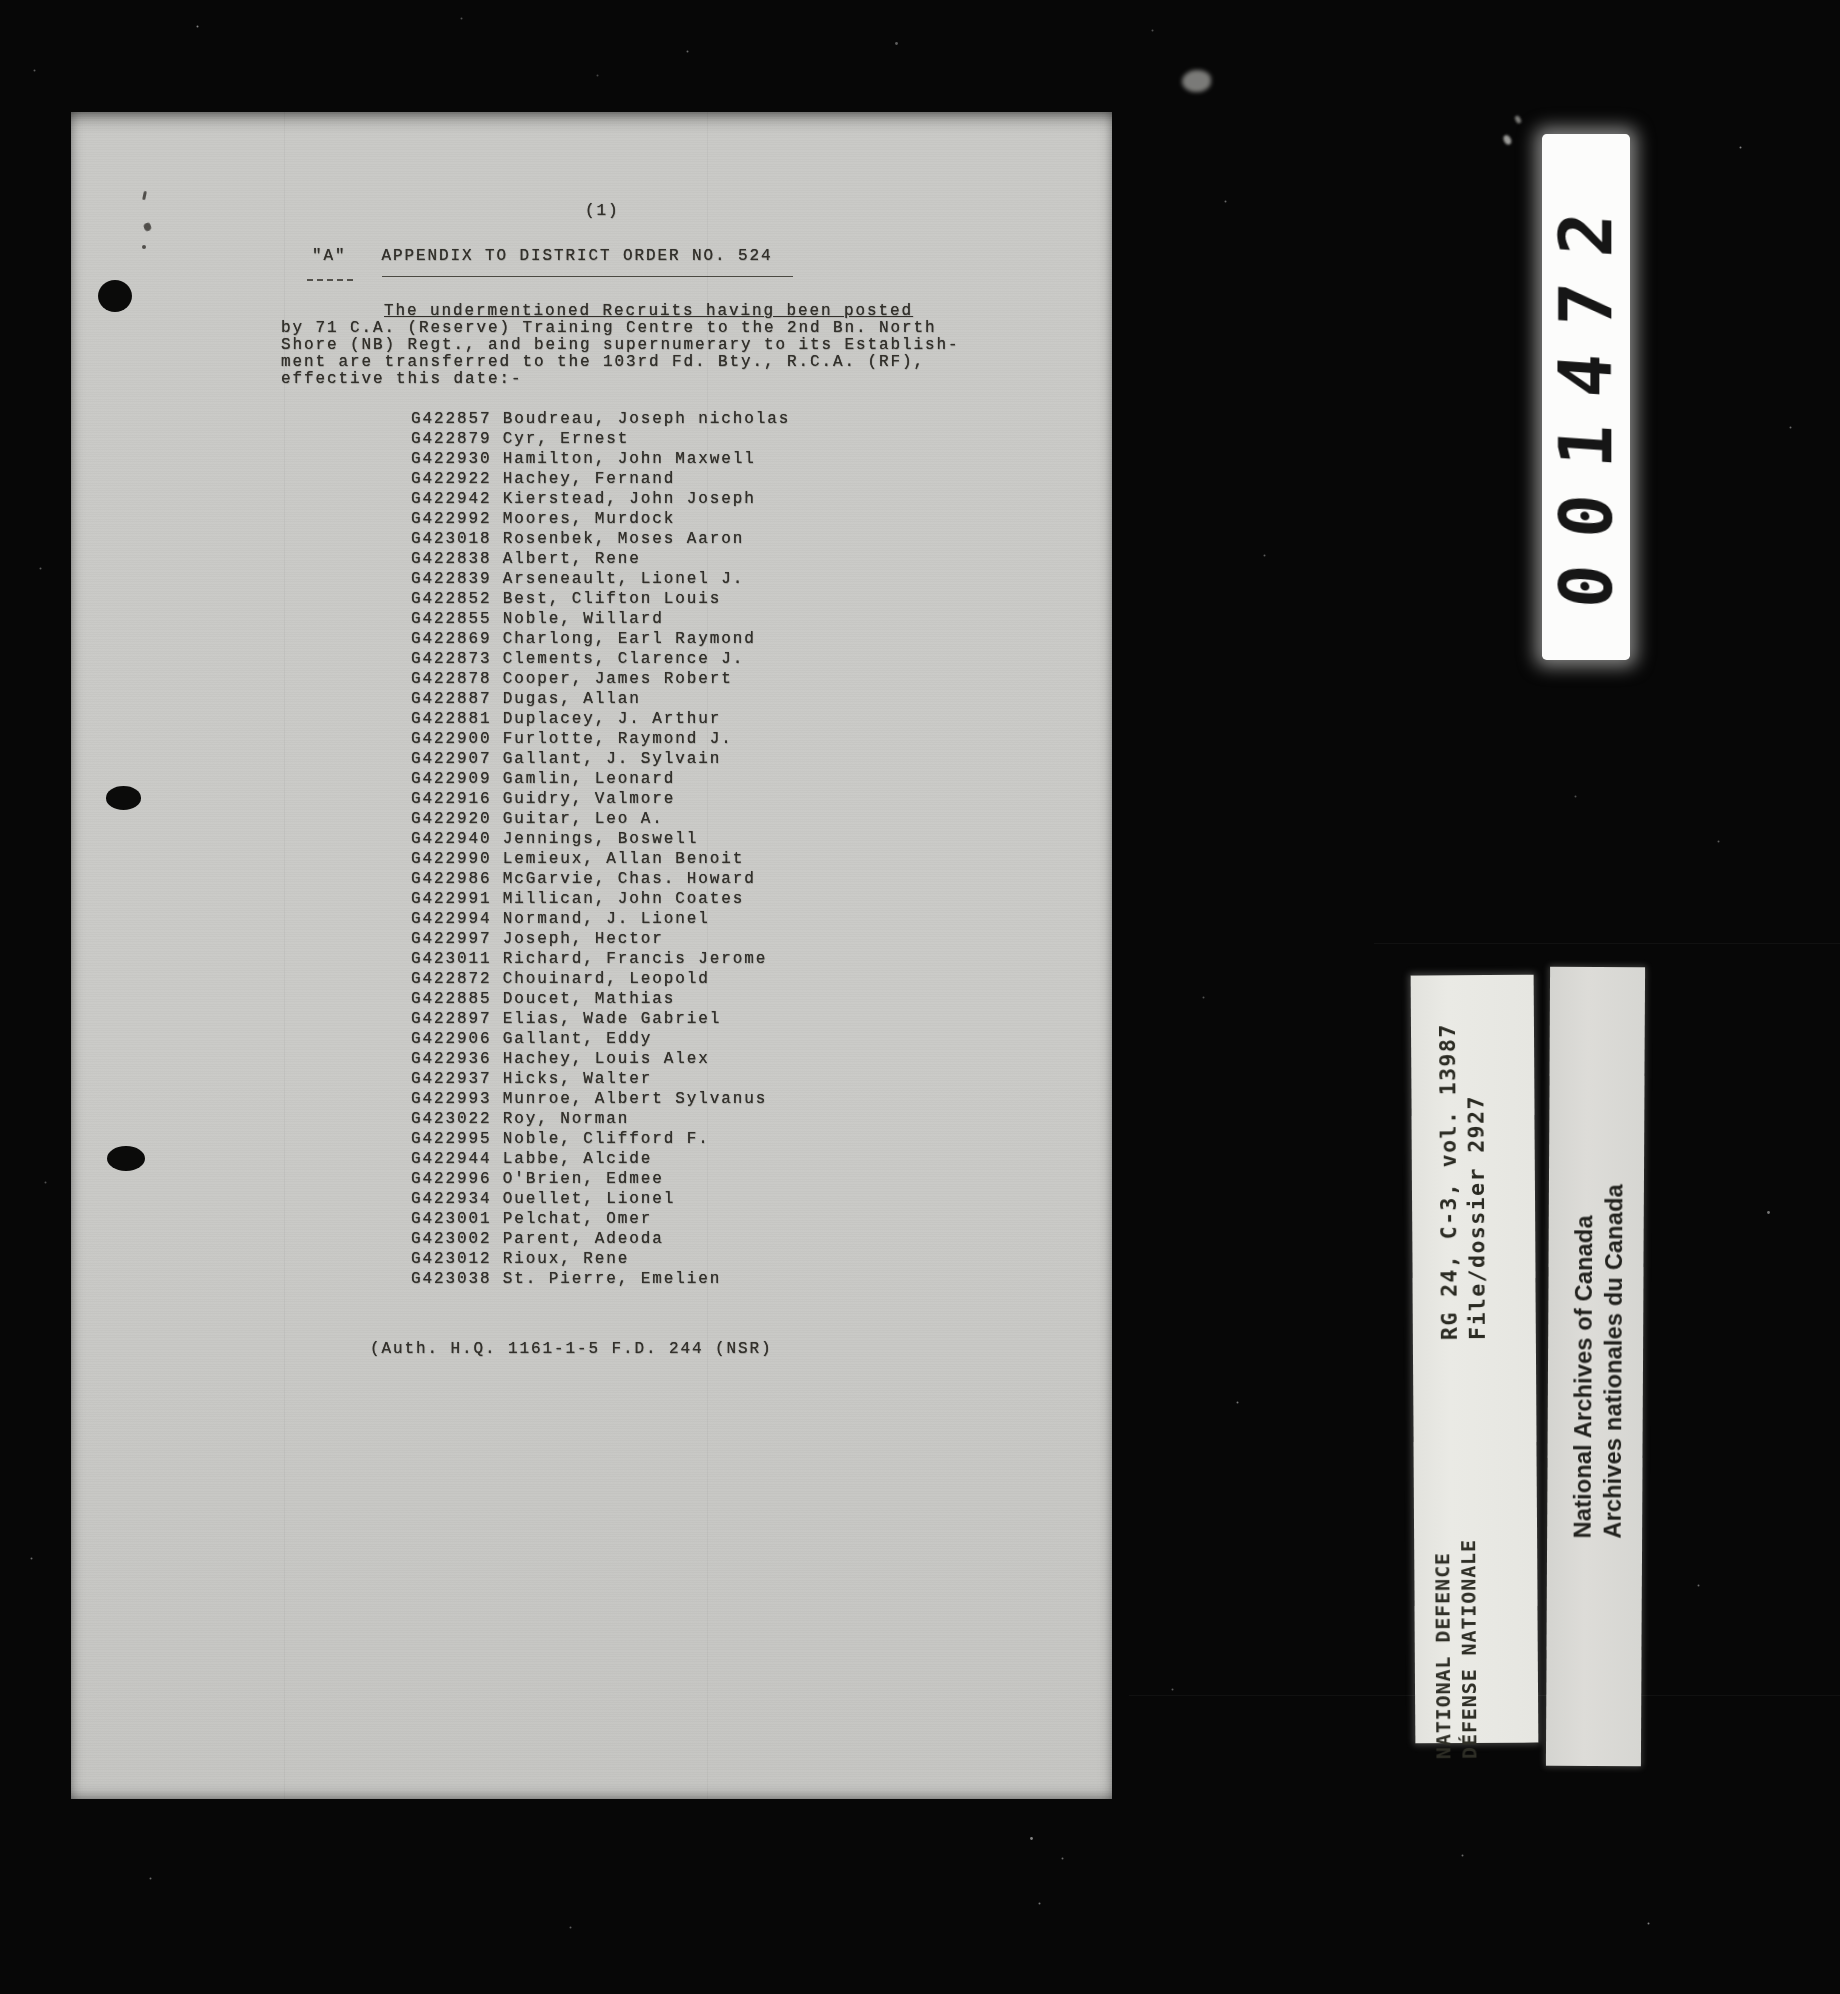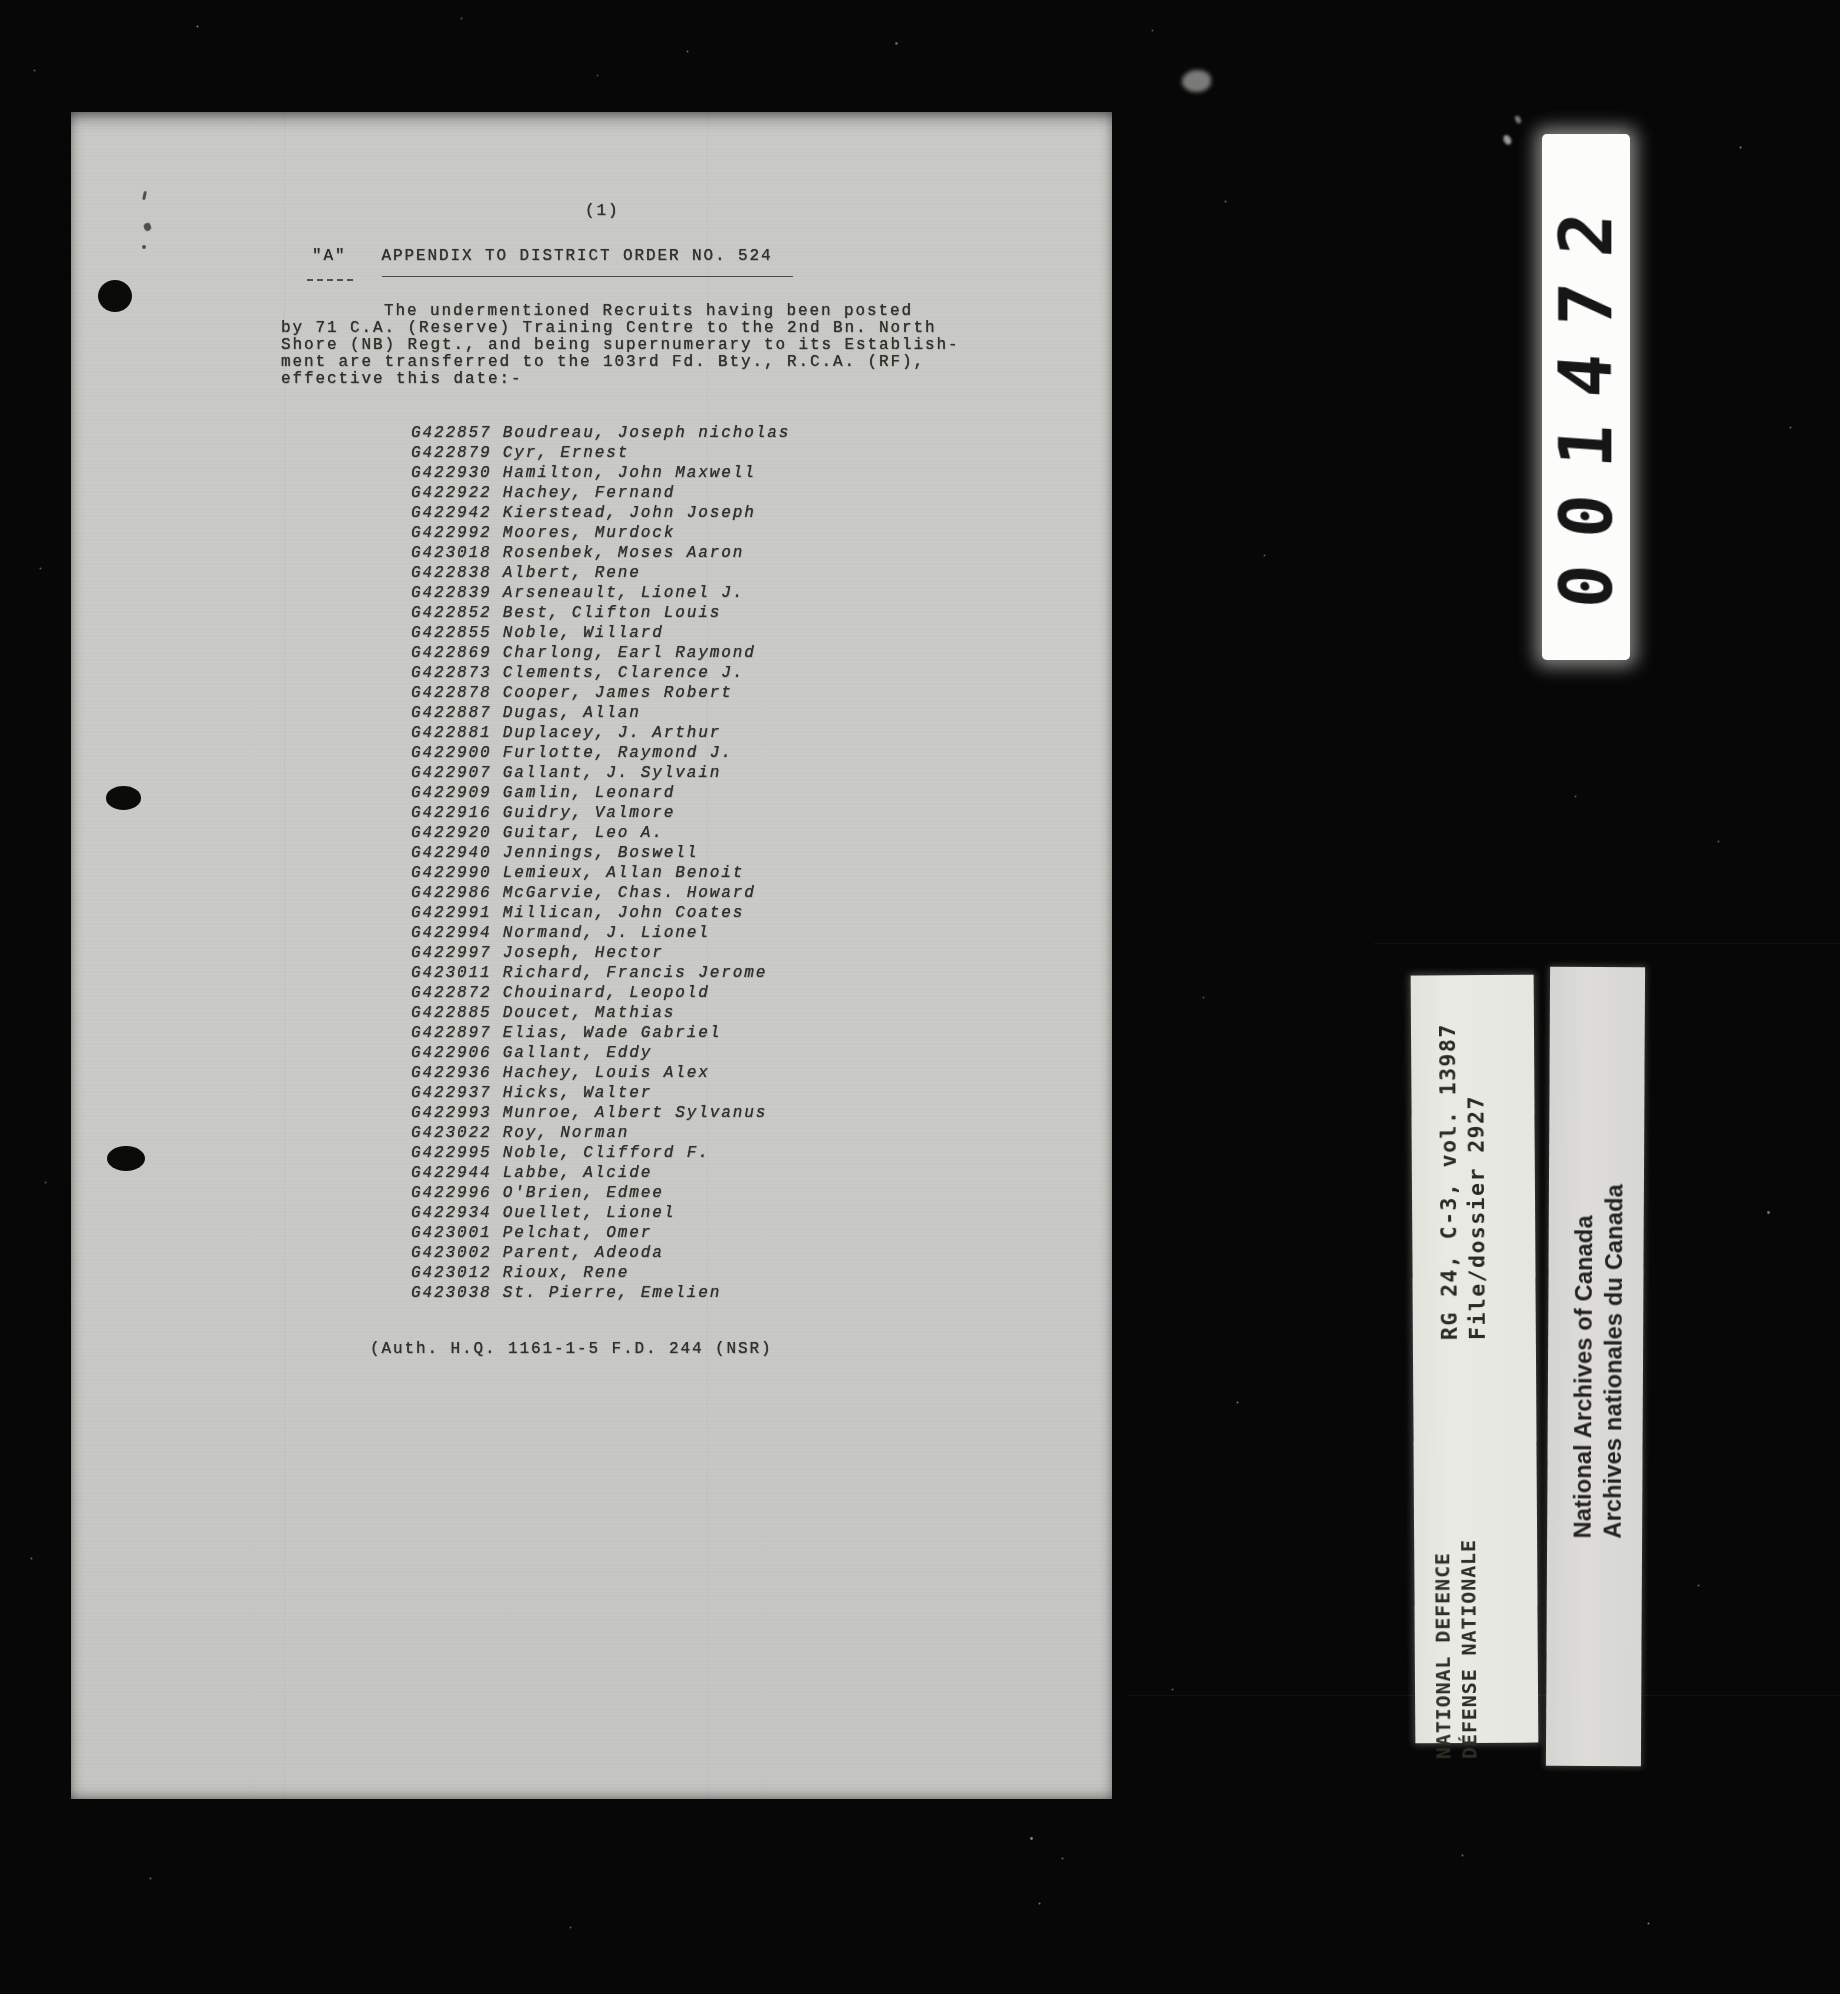--- a/index.html
+++ b/index.html
@@ -93,23 +93,23 @@
     border-bottom:1.9px solid rgba(52,50,44,.85);
     padding-bottom:11px;padding-right:20px;
   }
   .a-underline{
     position:absolute;left:236px;top:167px;width:46px;height:0;
     border-top:2.4px dashed rgba(52,50,44,.8);
   }
 
   .order-paragraph{position:absolute;left:210px;top:191px;}
   .order-paragraph .pline{line-height:17px;}
-  .order-paragraph .pline.first{padding-left:103px;}
-
-  .recruit-list{position:absolute;left:340px;top:311px;font-style:italic;}
+  .order-paragraph .pline.first{padding-left:103px;text-decoration:underline;}
+
+  .recruit-list{position:absolute;left:340px;top:297px;}
   .recruit-row{line-height:20px;}
   .recruit-row .sn{margin-right:11.3px;}
 
   .authority-line{position:absolute;left:299px;top:1228px;}
 
   .hole-punch{position:absolute;background:#0b0b0a;border-radius:50%;filter:blur(0.7px);}
   .hole-punch.h1{left:27px;top:168px;width:34px;height:32px;}
   .hole-punch.h2{left:35px;top:674px;width:35px;height:23.5px;}
   .hole-punch.h3{left:36px;top:1034px;width:38px;height:25.4px;}
 

